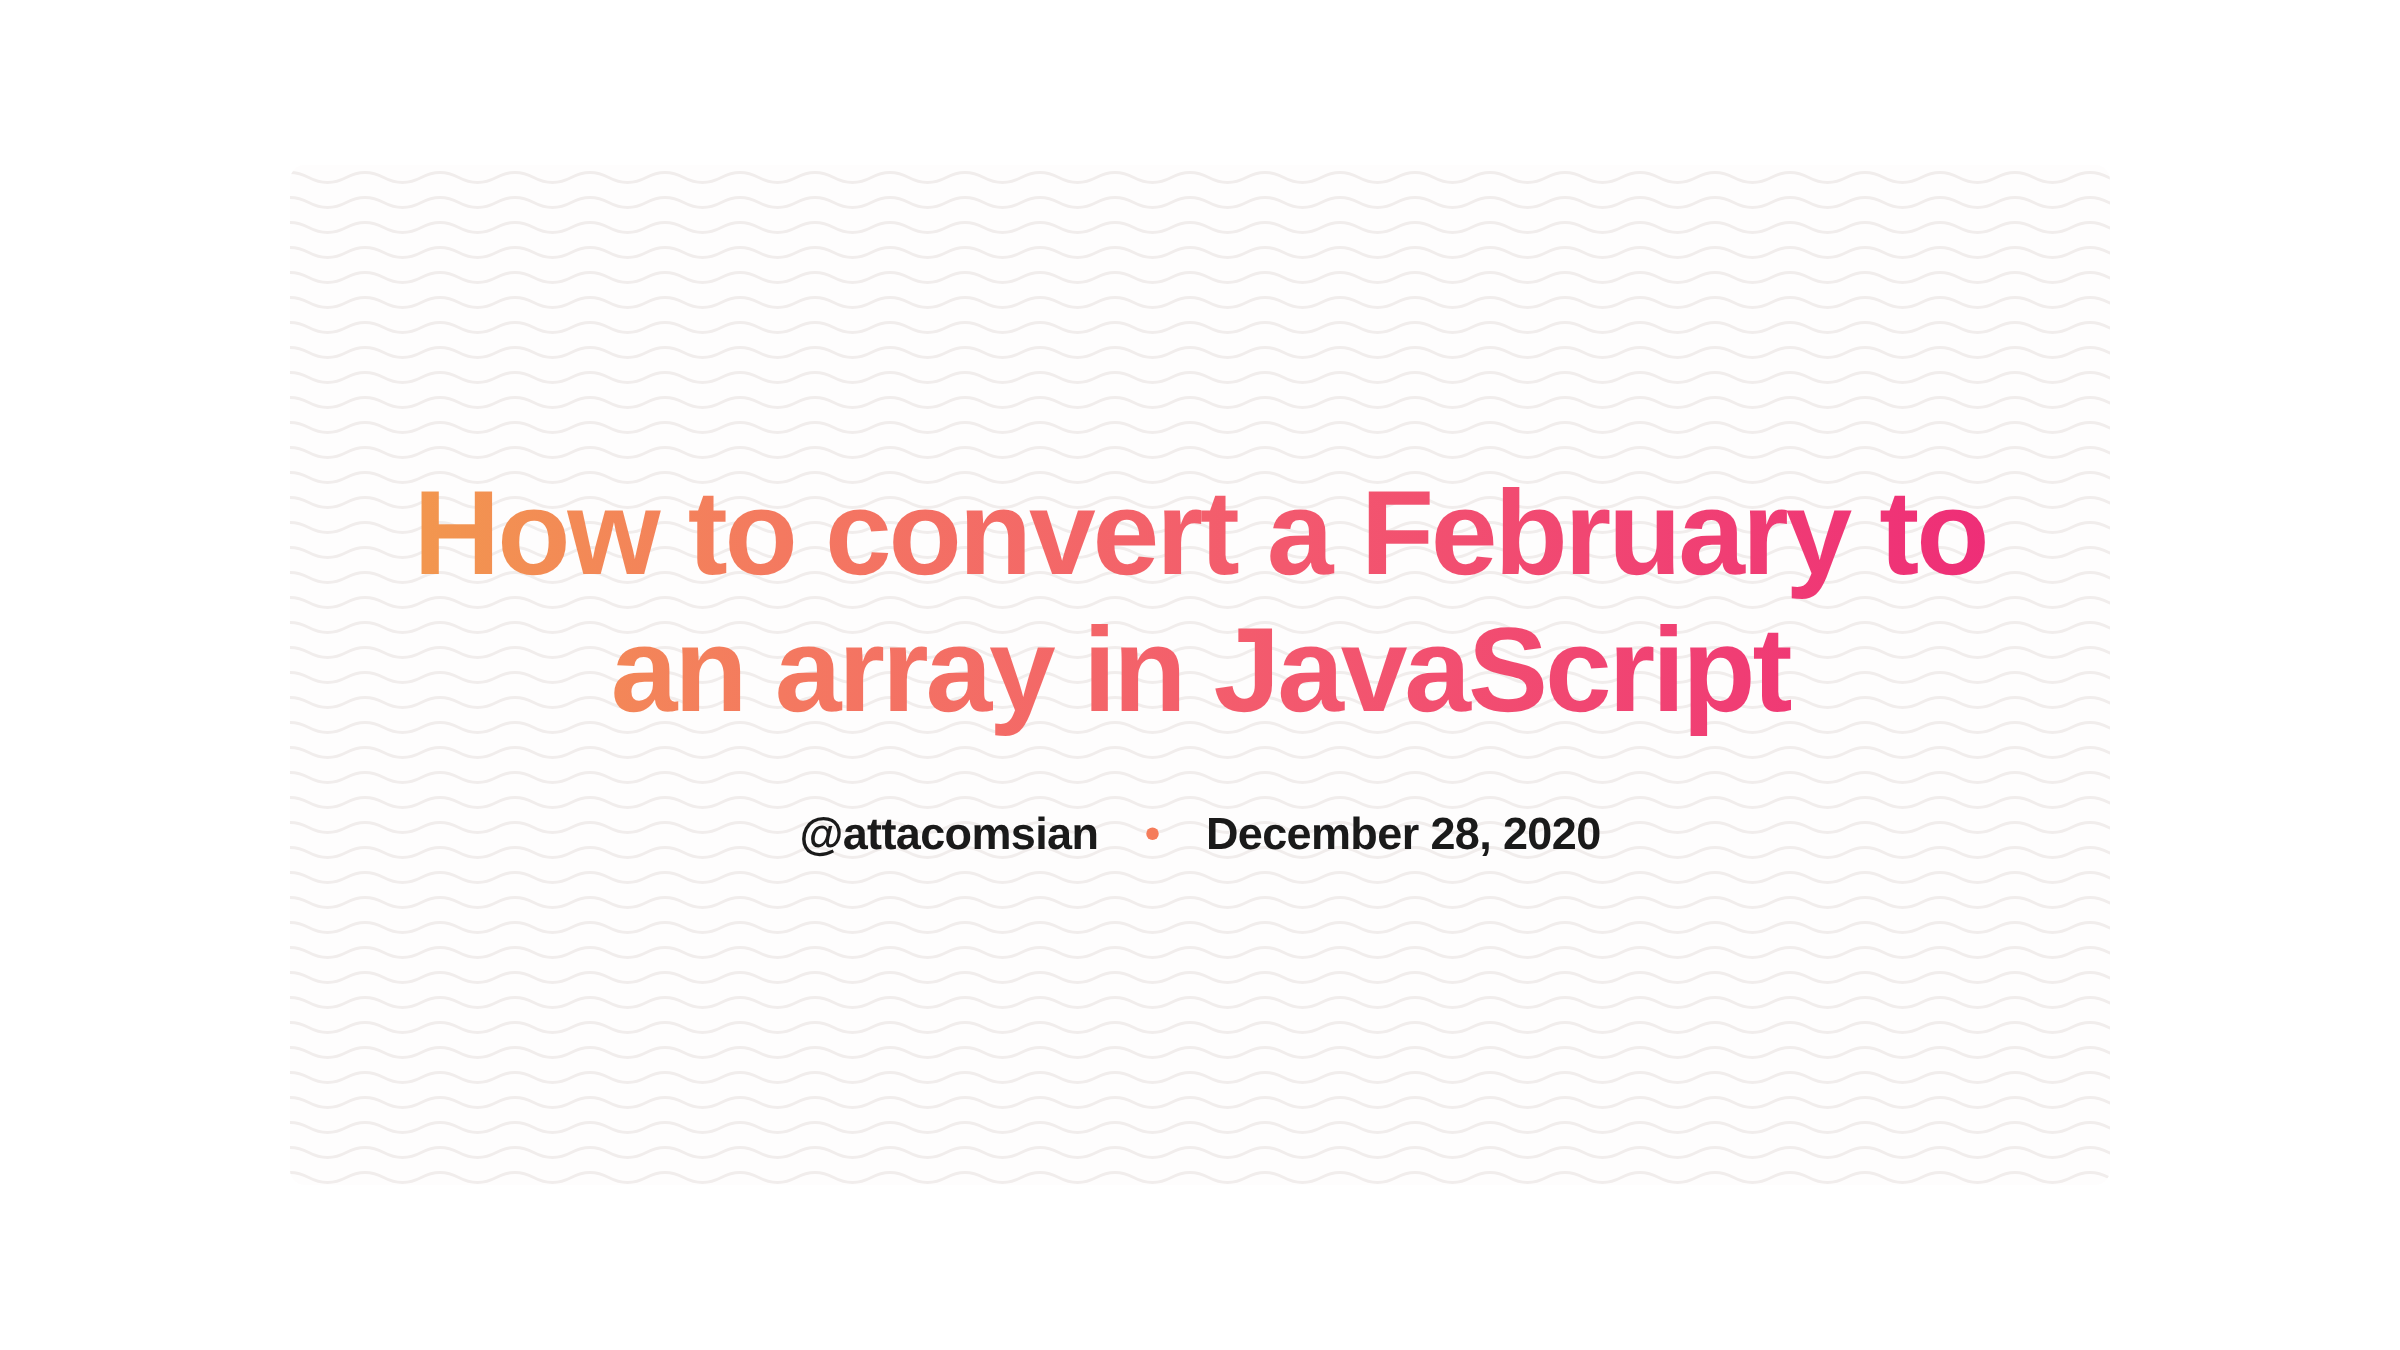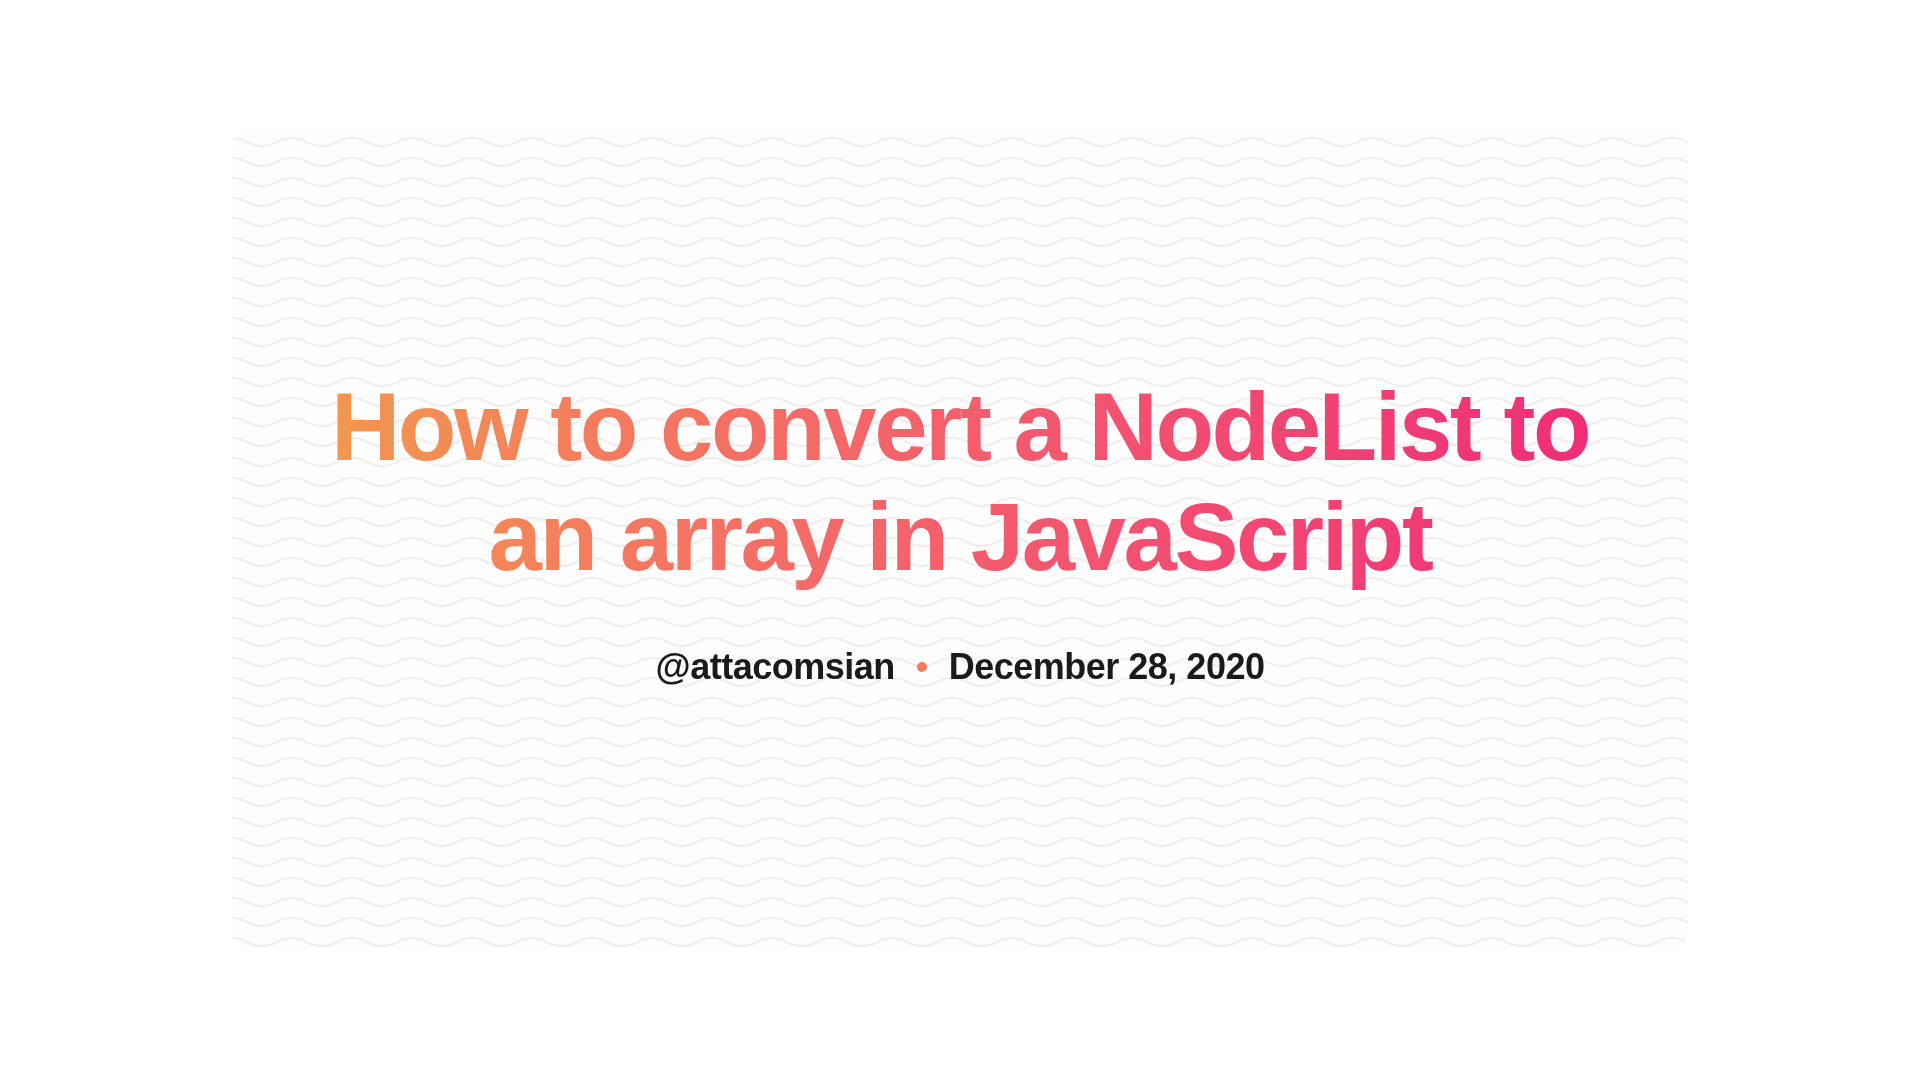--- a/index.html
+++ b/index.html
@@ -59,21 +59,21 @@
       background-clip: text;
       -webkit-text-fill-color: transparent;
       color: transparent;
       margin-bottom: 55px;
     }
 
     .meta {
       display: flex;
       align-items: center;
       justify-content: center;
-      gap: 22px;
+      gap: 38px;
       font-size: 36px;
       font-weight: 800;
       letter-spacing: -0.5px;
       color: #1a1a1a;
     }
 
     .bullet {
       width: 10px;
       height: 10px;
       background-color: #f57c5a;
@@ -89,20 +89,20 @@
     <defs>
       <pattern id="wave" x="0" y="0" width="60" height="20" patternUnits="userSpaceOnUse">
         <path d="M -15 10 Q 0 2, 15 10 T 45 10 T 75 10" stroke="#f1edec" stroke-width="2.2" fill="none"></path>
       </pattern>
     </defs>
     <rect width="1456" height="816" fill="#fefdfd"></rect>
     <rect width="1456" height="816" fill="url(#wave)"></rect>
   </svg>
 
   <div class="content">
-    <h1 class="title">How to convert a NodeList to an array in JavaScript</h1>
+    <h1 class="title">How to convert a February to an array in JavaScript</h1>
     <div class="meta">
       <span>@attacomsian</span>
       <span class="bullet"></span>
       <span>December 28, 2020</span>
     </div>
   </div>
 </div>
 
 </body></html>

